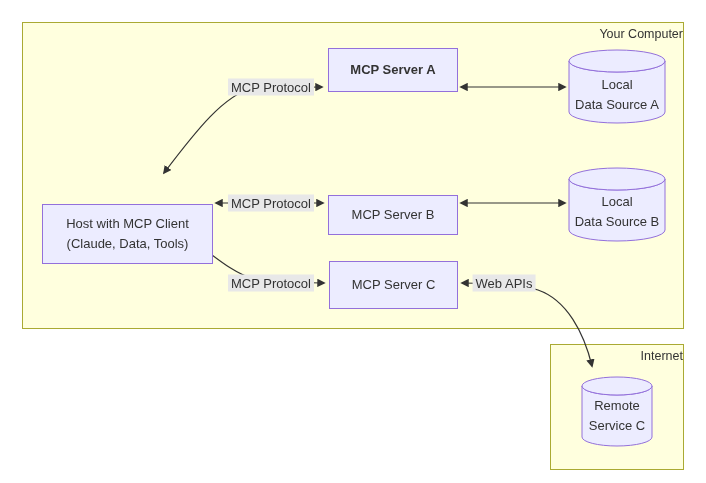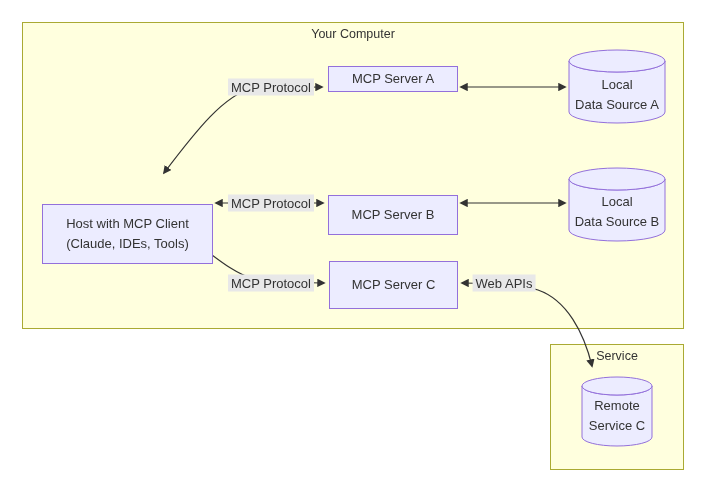--- a/index.html
+++ b/index.html
@@ -1,20 +1,20 @@
 <!DOCTYPE html>
 <html style="--cluster-fill: #ffffde; --cluster-border: #aaaa33; --node-fill: #ececff; --node-border: #9370db; --edge-label-bg: #e8e8e8; --line-color: #333333; --text-color: #333333;"><head>
 <meta charset="utf-8">
 <style>
   html,body{margin:0;padding:0;background:#fff;}
   body{font-family:"Liberation Sans",sans-serif;color:var(--text-color,#333);}
   .canvas{position:relative;width:706px;height:483px;background:#fff;overflow:hidden;}
 
   .cluster{position:absolute;border:1px solid var(--cluster-border);background:var(--cluster-fill);box-sizing:border-box;}
-  .cluster-label{position:absolute;left:0;right:0;top:4px;text-align:center;font-size:12.5px;color:var(--text-color);}
+  .cluster-label{position:absolute;left:0;right:0;top:4px;text-align:right;font-size:12.5px;color:var(--text-color);}
 
   .edge-layer{position:absolute;left:0;top:0;width:706px;height:483px;}
   .edge{stroke:var(--line-color);stroke-width:1.2;fill:none;}
   .cyl{fill:var(--node-fill);stroke:var(--node-border);stroke-width:1;}
   .arrowhead{fill:var(--line-color);}
 
   .node{position:absolute;border:1px solid var(--node-border);background:var(--node-fill);box-sizing:border-box;
         display:flex;flex-direction:column;align-items:center;justify-content:center;
         font-size:13px;line-height:20px;color:var(--text-color);text-align:center;}
 
@@ -26,21 +26,21 @@
 </head>
 <body>
 
 <div class="canvas">
 
   <div class="cluster" style="left:22px;top:22px;width:662px;height:307px;">
     <div class="cluster-label">Your Computer</div>
   </div>
 
   <div class="cluster" style="left:550px;top:344px;width:134px;height:126px;">
-    <div class="cluster-label">Service</div>
+    <div class="cluster-label">Internet</div>
   </div>
 
   <svg class="edge-layer" viewBox="0 0 706 483">
     <defs>
       <marker id="ah-end" viewBox="0 0 10 10" refX="8" refY="5" markerWidth="7" markerHeight="7" orient="auto">
         <path d="M0,0 L10,5 L0,10 z" class="arrowhead"></path>
       </marker>
       <marker id="ah-start" viewBox="0 0 10 10" refX="8" refY="5" markerWidth="7" markerHeight="7" orient="auto-start-reverse">
         <path d="M0,0 L10,5 L0,10 z" class="arrowhead"></path>
       </marker>
@@ -63,24 +63,24 @@
 
     <path class="edge" d="M 461,87 L 565,87" marker-start="url(#ah-start)" marker-end="url(#ah-end)"></path>
 
     <path class="edge" d="M 461,203 L 565,203" marker-start="url(#ah-start)" marker-end="url(#ah-end)"></path>
 
     <path class="edge" d="M 462,283 C 496,283 524,285 538,290 C 567,300 584,333 592,366" marker-start="url(#ah-start)" marker-end="url(#ah-end)"></path>
   </svg>
 
   <div class="node" style="left:42px;top:172px;width:171px;height:60px;margin-top:32px;">
     <span>Host with MCP Client</span>
-    <span>(Claude, IDEs, Tools)</span>
+    <span>(Claude, Data, Tools)</span>
   </div>
 
-  <div class="node" style="left:328px;top:66px;width:130px;height:26px;">
+  <div class="node" style="left:328px;top:48px;width:130px;height:44px;font-weight:bold;">
     <span>MCP Server A</span>
   </div>
 
   <div class="node" style="left:328px;top:195px;width:130px;height:40px;text-align:center;">
     <span>MCP Server B</span>
   </div>
 
   <div class="node" style="left:329px;top:261px;width:129px;height:48px;">
     <span>MCP Server C</span>
   </div>

